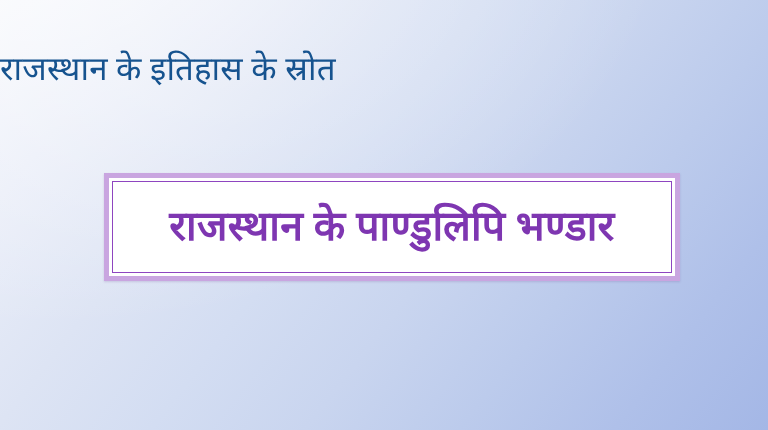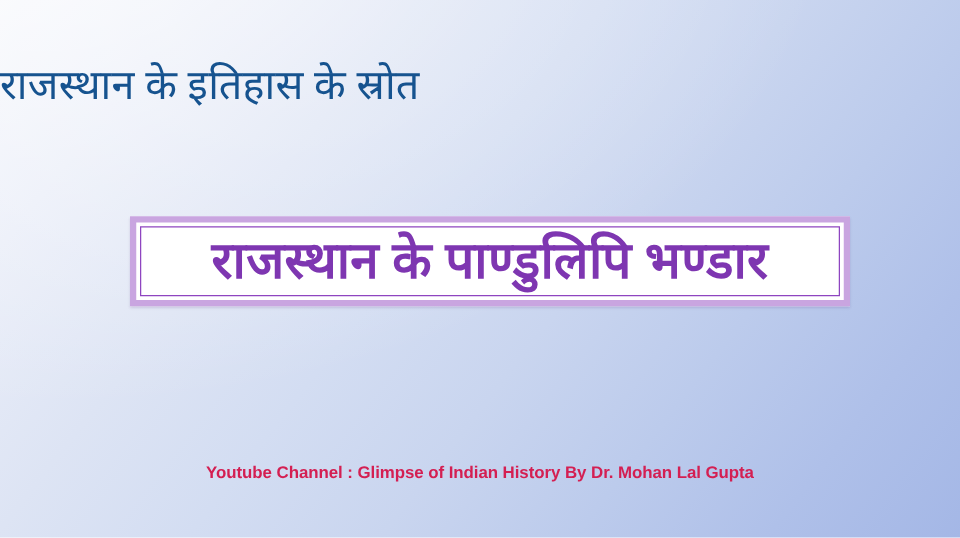--- a/index.html
+++ b/index.html
@@ -62,21 +62,21 @@
     color: #16538f;
     white-space: nowrap;
   }
 
   
   .title-box {
     position: absolute;
     left: 104px;
     top: 173px;
     width: 576px;
-    height: 72px;
+    height: 108px;
     box-sizing: border-box;
     border: 5px solid #c9a5e0;
     background: #ffffff;
     padding: 3px;
     box-shadow: 0 1px 2px rgba(90, 50, 130, 0.18);
   }
   .title-inner {
     width: 100%;
     height: 100%;
     box-sizing: border-box;
@@ -119,15 +119,14 @@
 <div id="slide">
 
   <div class="heading">राजस्थान के इतिहास के स्रोत</div>
 
   <div class="title-box">
     <div class="title-inner">
       <span class="title-text">राजस्थान के पाण्डुलिपि भण्डार</span>
     </div>
   </div>
 
-  <div class="credit">Youtube Channel : Glimpse of Indian History By Dr. Mohan Lal Gupta</div>
 
 </div>
 
 </body></html>

